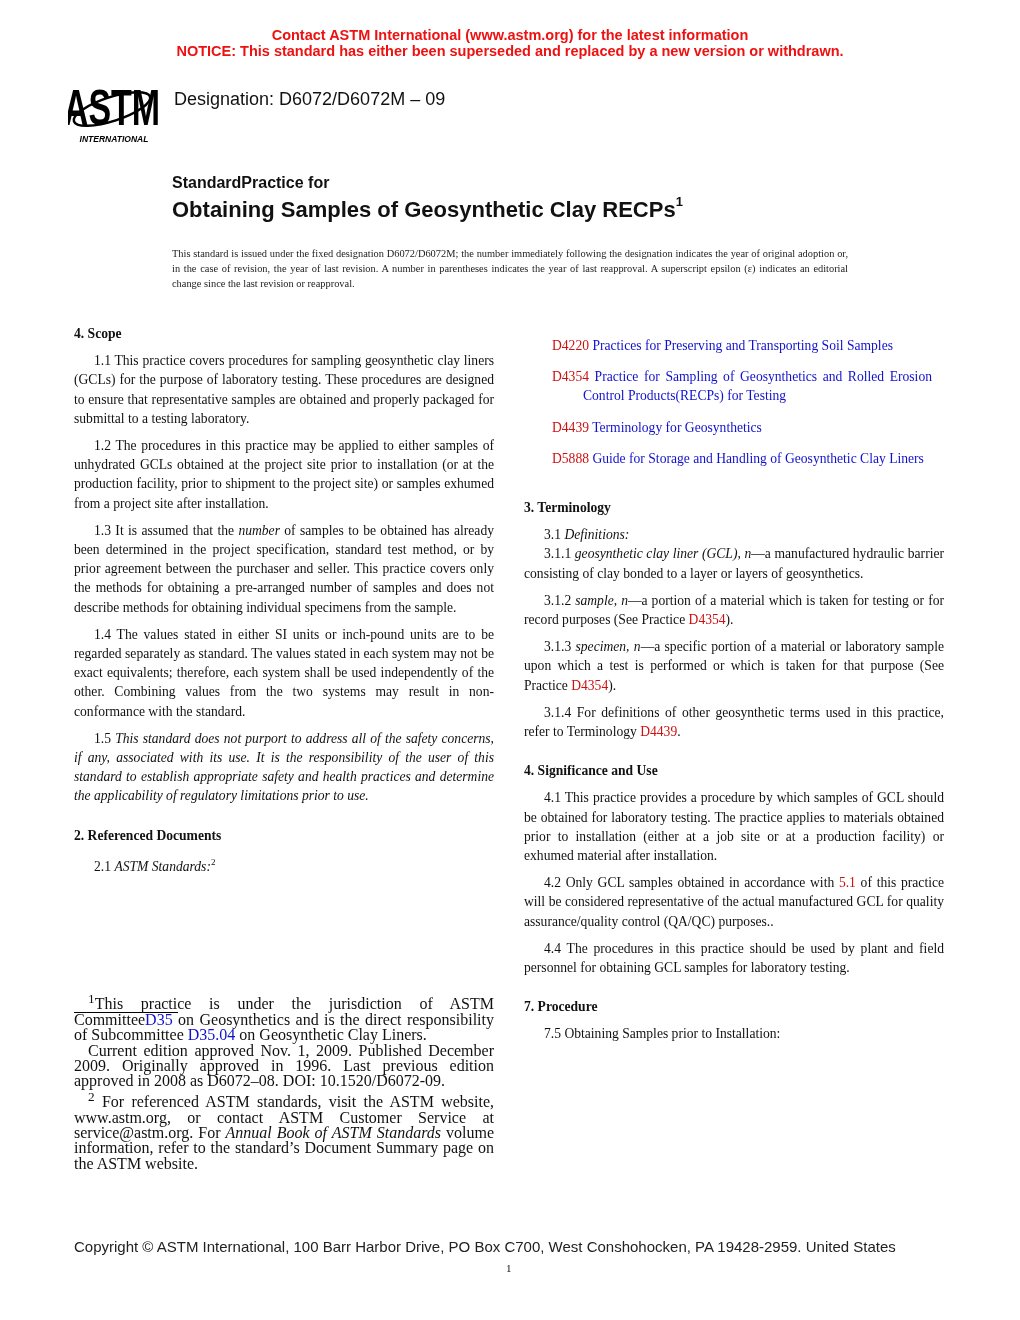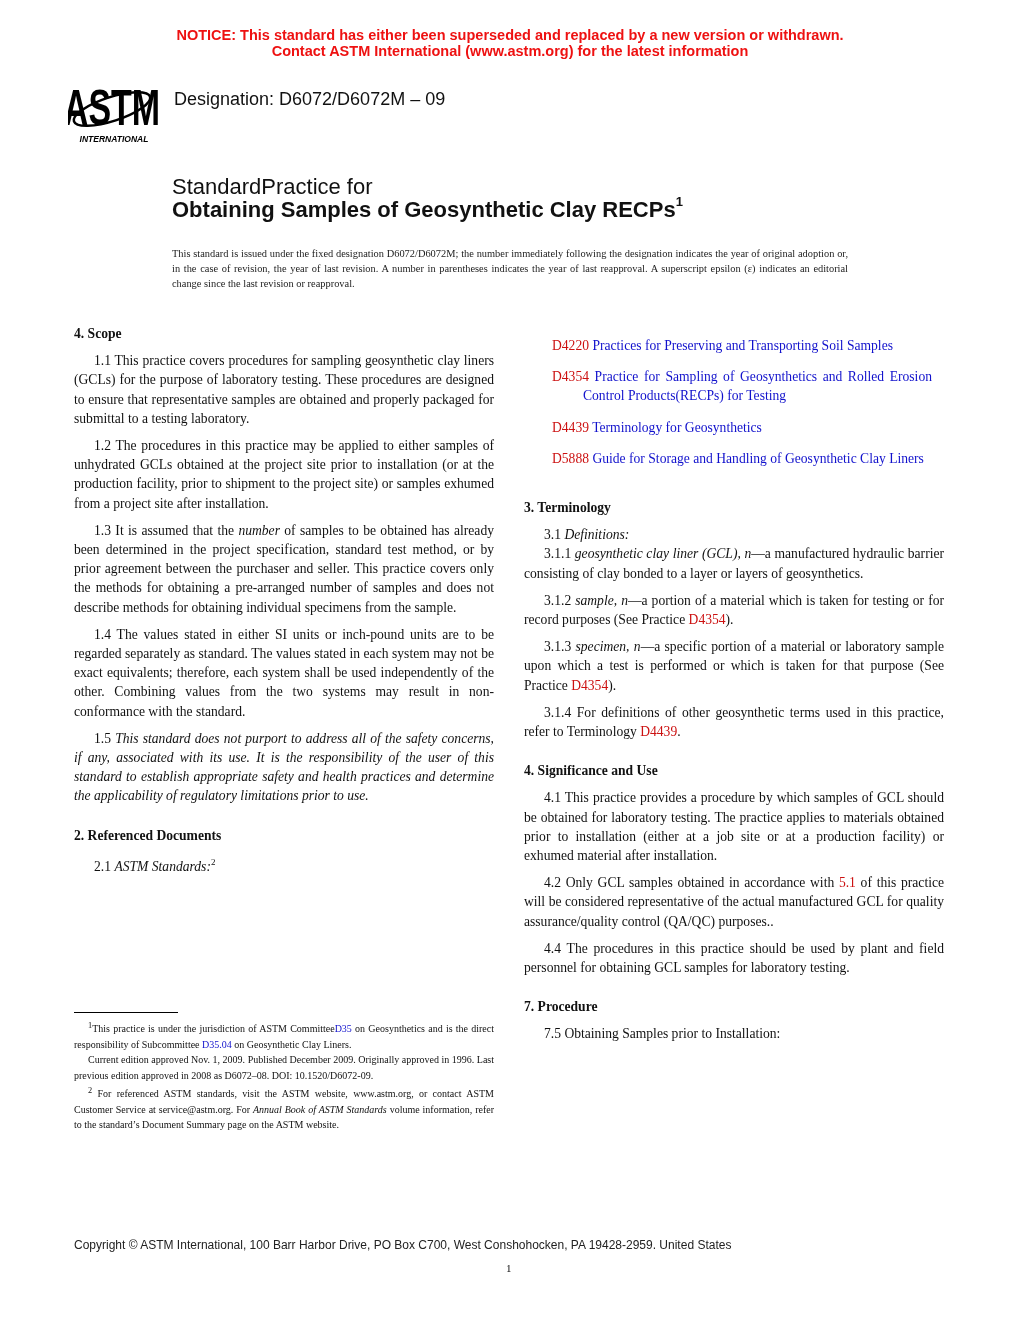--- a/index.html
+++ b/index.html
@@ -2,47 +2,47 @@
 <html><head>
 <meta charset="utf-8">
 <style>
   html, body { margin:0; padding:0; background:#ffffff; }
   body { width:1020px; height:1320px; position:relative; overflow:hidden; color:#111; }
   .sans { font-family:"Liberation Sans", "DejaVu Sans", sans-serif; }
   .serif { font-family:"Liberation Serif", "DejaVu Serif", serif; }
   .notice { position:absolute; top:27px; left:0; width:1020px; text-align:center; color:#ee1111; font-weight:bold; font-size:14.5px; line-height:16px; }
   .logo { position:absolute; left:68px; top:76px; width:92px; height:70px; }
   .designation { position:absolute; left:174px; top:89px; font-size:18px; }
-  .title1 { position:absolute; left:172px; top:174px; font-size:22px; font-weight:normal; }
+  .title1 { position:absolute; left:172px; top:174px; font-size:16px; font-weight:bold; }
   .title2 { position:absolute; left:172px; top:197px; font-size:22px; font-weight:bold; }
   .title2 sup { font-size:13px; vertical-align:top; position:relative; top:-3px; }
   .issued { position:absolute; left:172px; top:246px; width:676px; font-size:10.4px; line-height:15px; text-align:justify; color:#222; }
   .col { position:absolute; top:324px; width:420px; font-size:13.6px; line-height:19.2px; text-align:justify; }
   .col.left { left:74px; }
   .col.right { left:524px; }
   .h { font-weight:bold; margin:0 0 8px 0; }
   .p { margin:0 0 8px 0; text-indent:20px; }
   .p.tight { margin-bottom:0; }
   .gap { height:12px; }
   .ref { padding-left:31px; text-indent:-31px; margin:12px; color:#1111cc; }
   .ref .code { color:#cc1111; }
   .red { color:#cc1111; }
   .blue { color:#1111cc; }
   .fnrule { position:absolute; left:74px; top:1012px; width:104px; border-top:1px solid #000; }
-  .footnotes { position:absolute; left:74px; top:1018px; width:420px; font-size:10px; line-height:15.4px; text-align:justify; }
+  .footnotes { position:absolute; left:74px; top:991px; width:420px; font-size:16px; line-height:15.4px; text-align:justify; }
   .footnotes p { margin:0; text-indent:14px; }
-  .copyright { position:absolute; left:74px; top:1238px; font-size:12px; color:#222; }
+  .copyright { position:absolute; left:74px; top:1238px; font-size:15px; color:#222; }
   .pagenum { position:absolute; left:506px; top:1262px; font-size:11px; }
 </style>
 </head>
 <body>
 
 <div class="notice sans">
+  <div>Contact ASTM International (www.astm.org) for the latest information</div>
   <div>NOTICE: This standard has either been superseded and replaced by a new version or withdrawn.</div>
-  <div>Contact ASTM International (www.astm.org) for the latest information</div>
 </div>
 
 <div class="logo">
   <svg width="92" height="70" viewBox="0 0 92 70">
     <ellipse cx="44" cy="33" rx="40" ry="12" fill="none" stroke="#000" stroke-width="2.5" transform="rotate(-18 44 33)"></ellipse>
     <text x="44" y="50" text-anchor="middle" font-family="Liberation Sans, sans-serif" font-weight="bold" font-size="34" fill="#000" transform="scale(1,1.45) translate(0,-16)">ASTM</text>
     <text x="46" y="66" text-anchor="middle" font-family="Liberation Sans, sans-serif" font-weight="bold" font-style="italic" font-size="8.5" fill="#000">INTERNATIONAL</text>
   </svg>
 </div>
 

